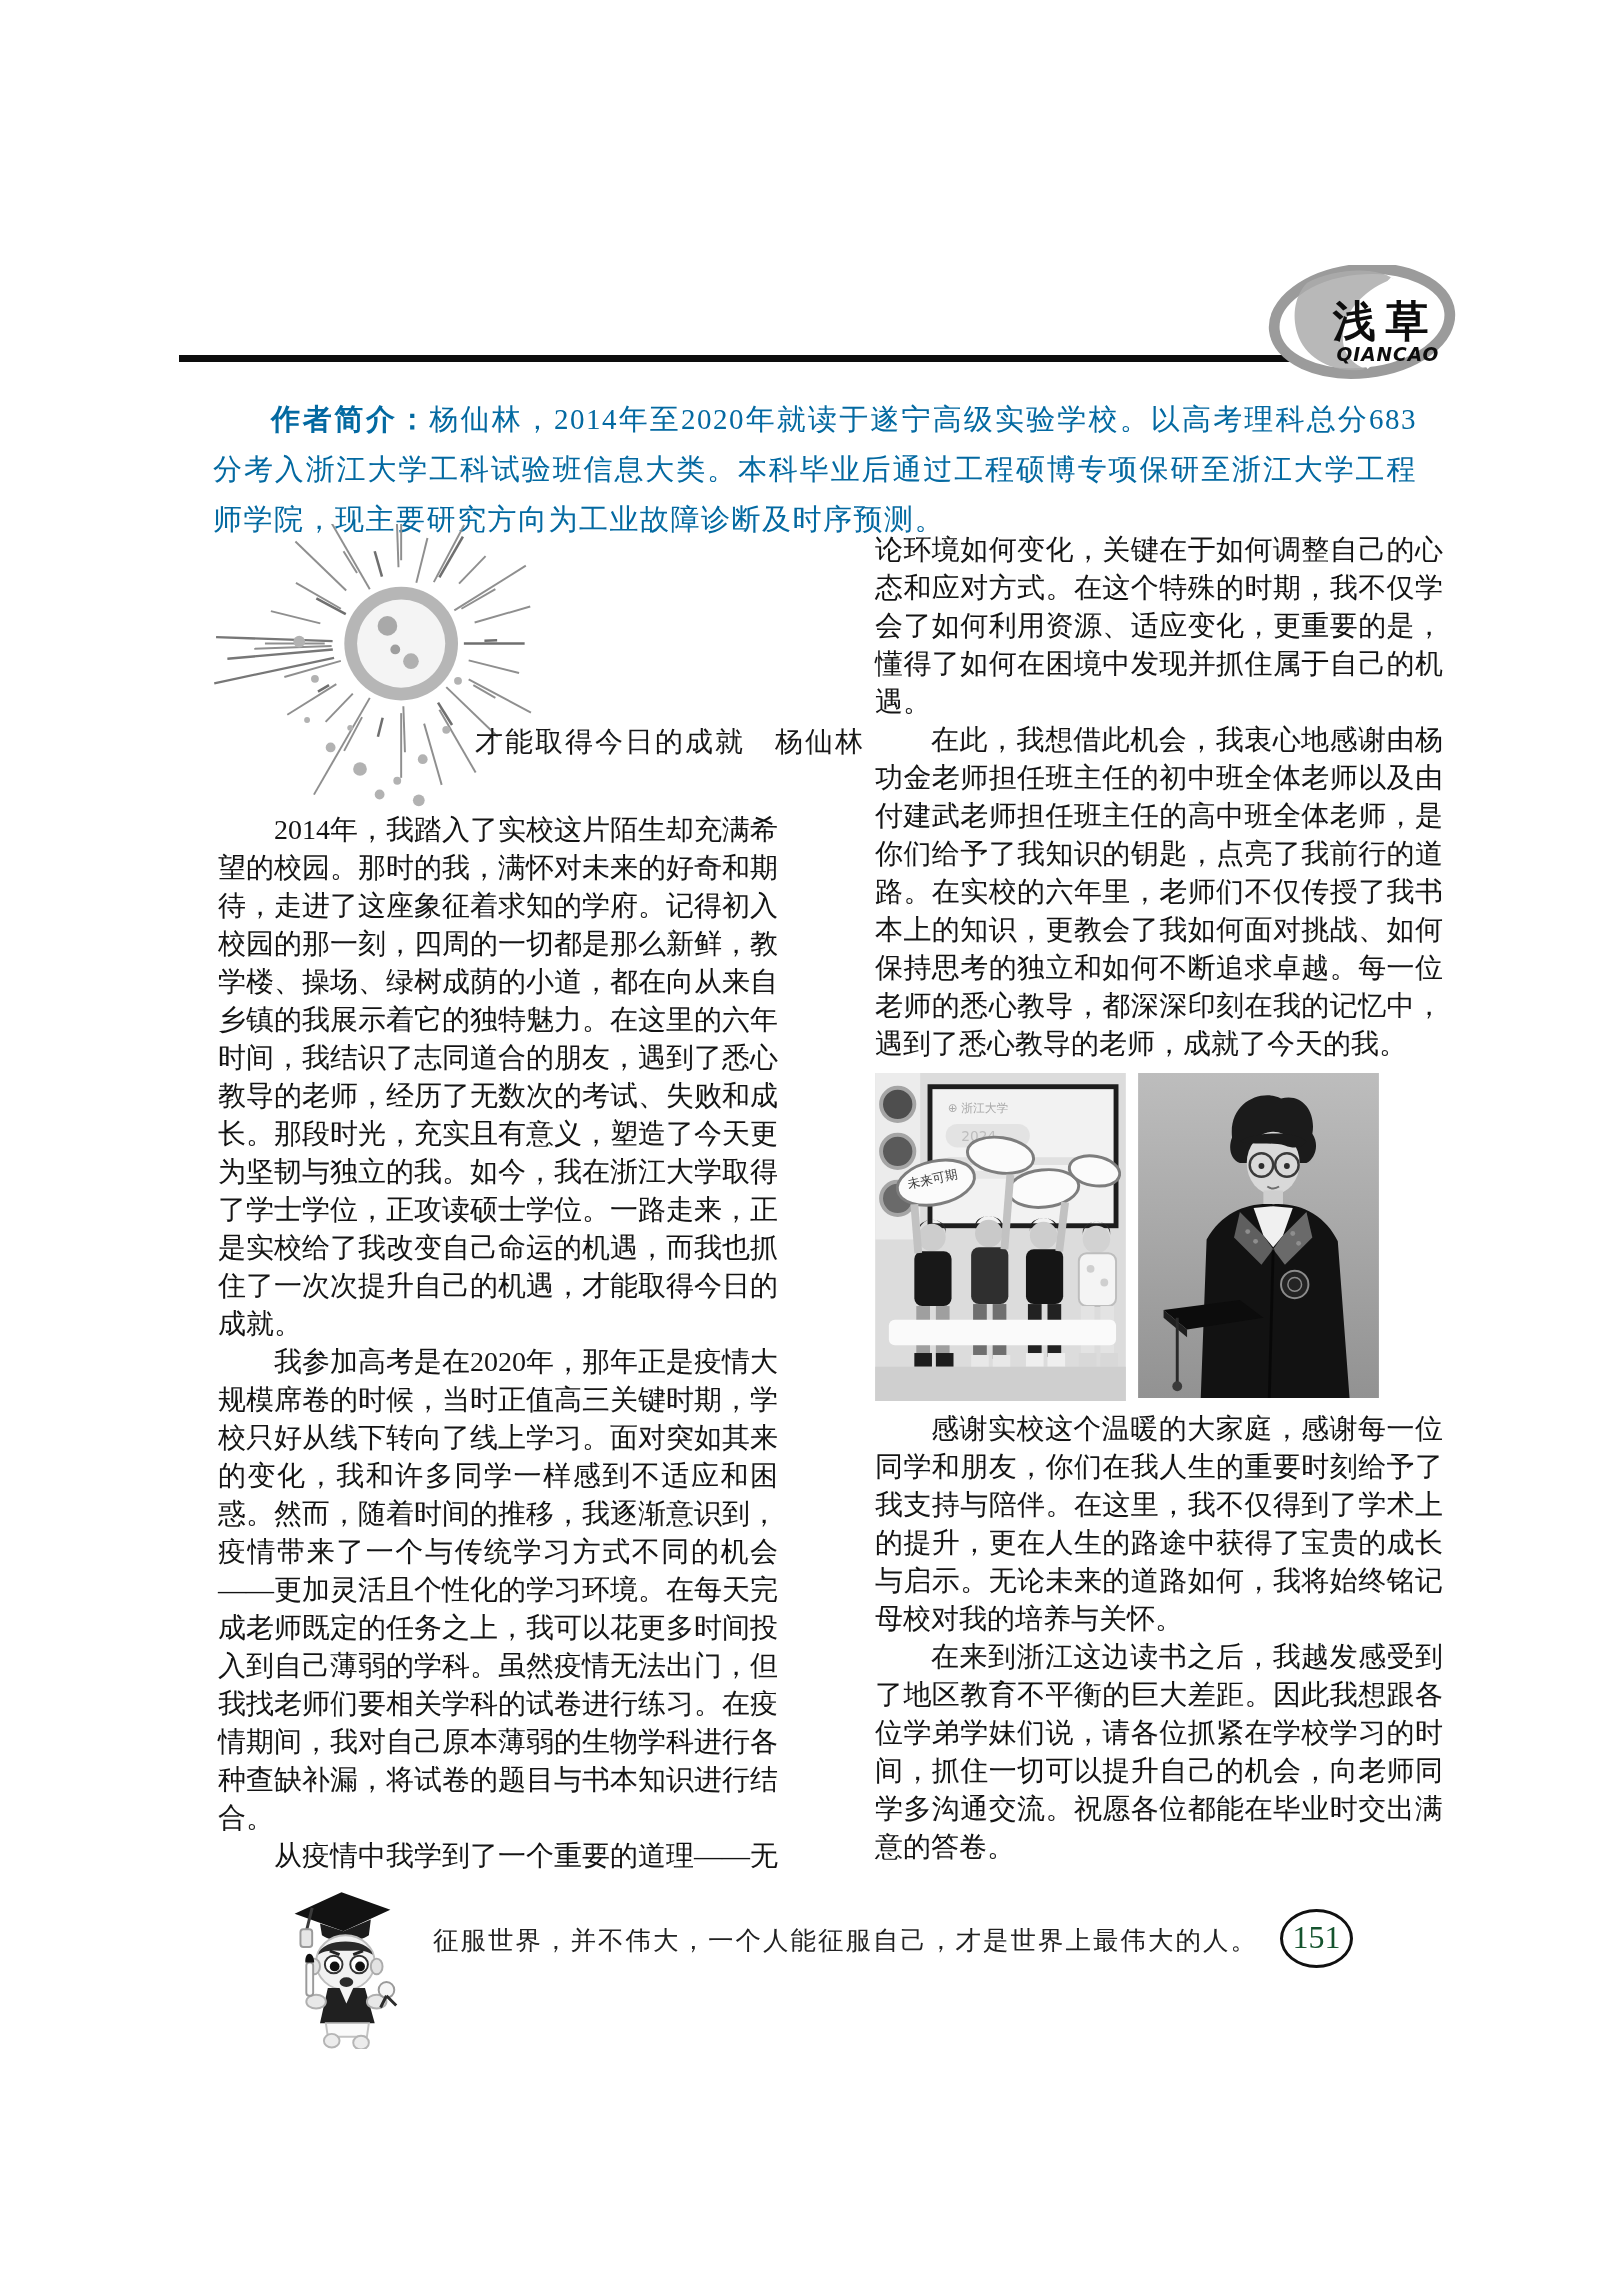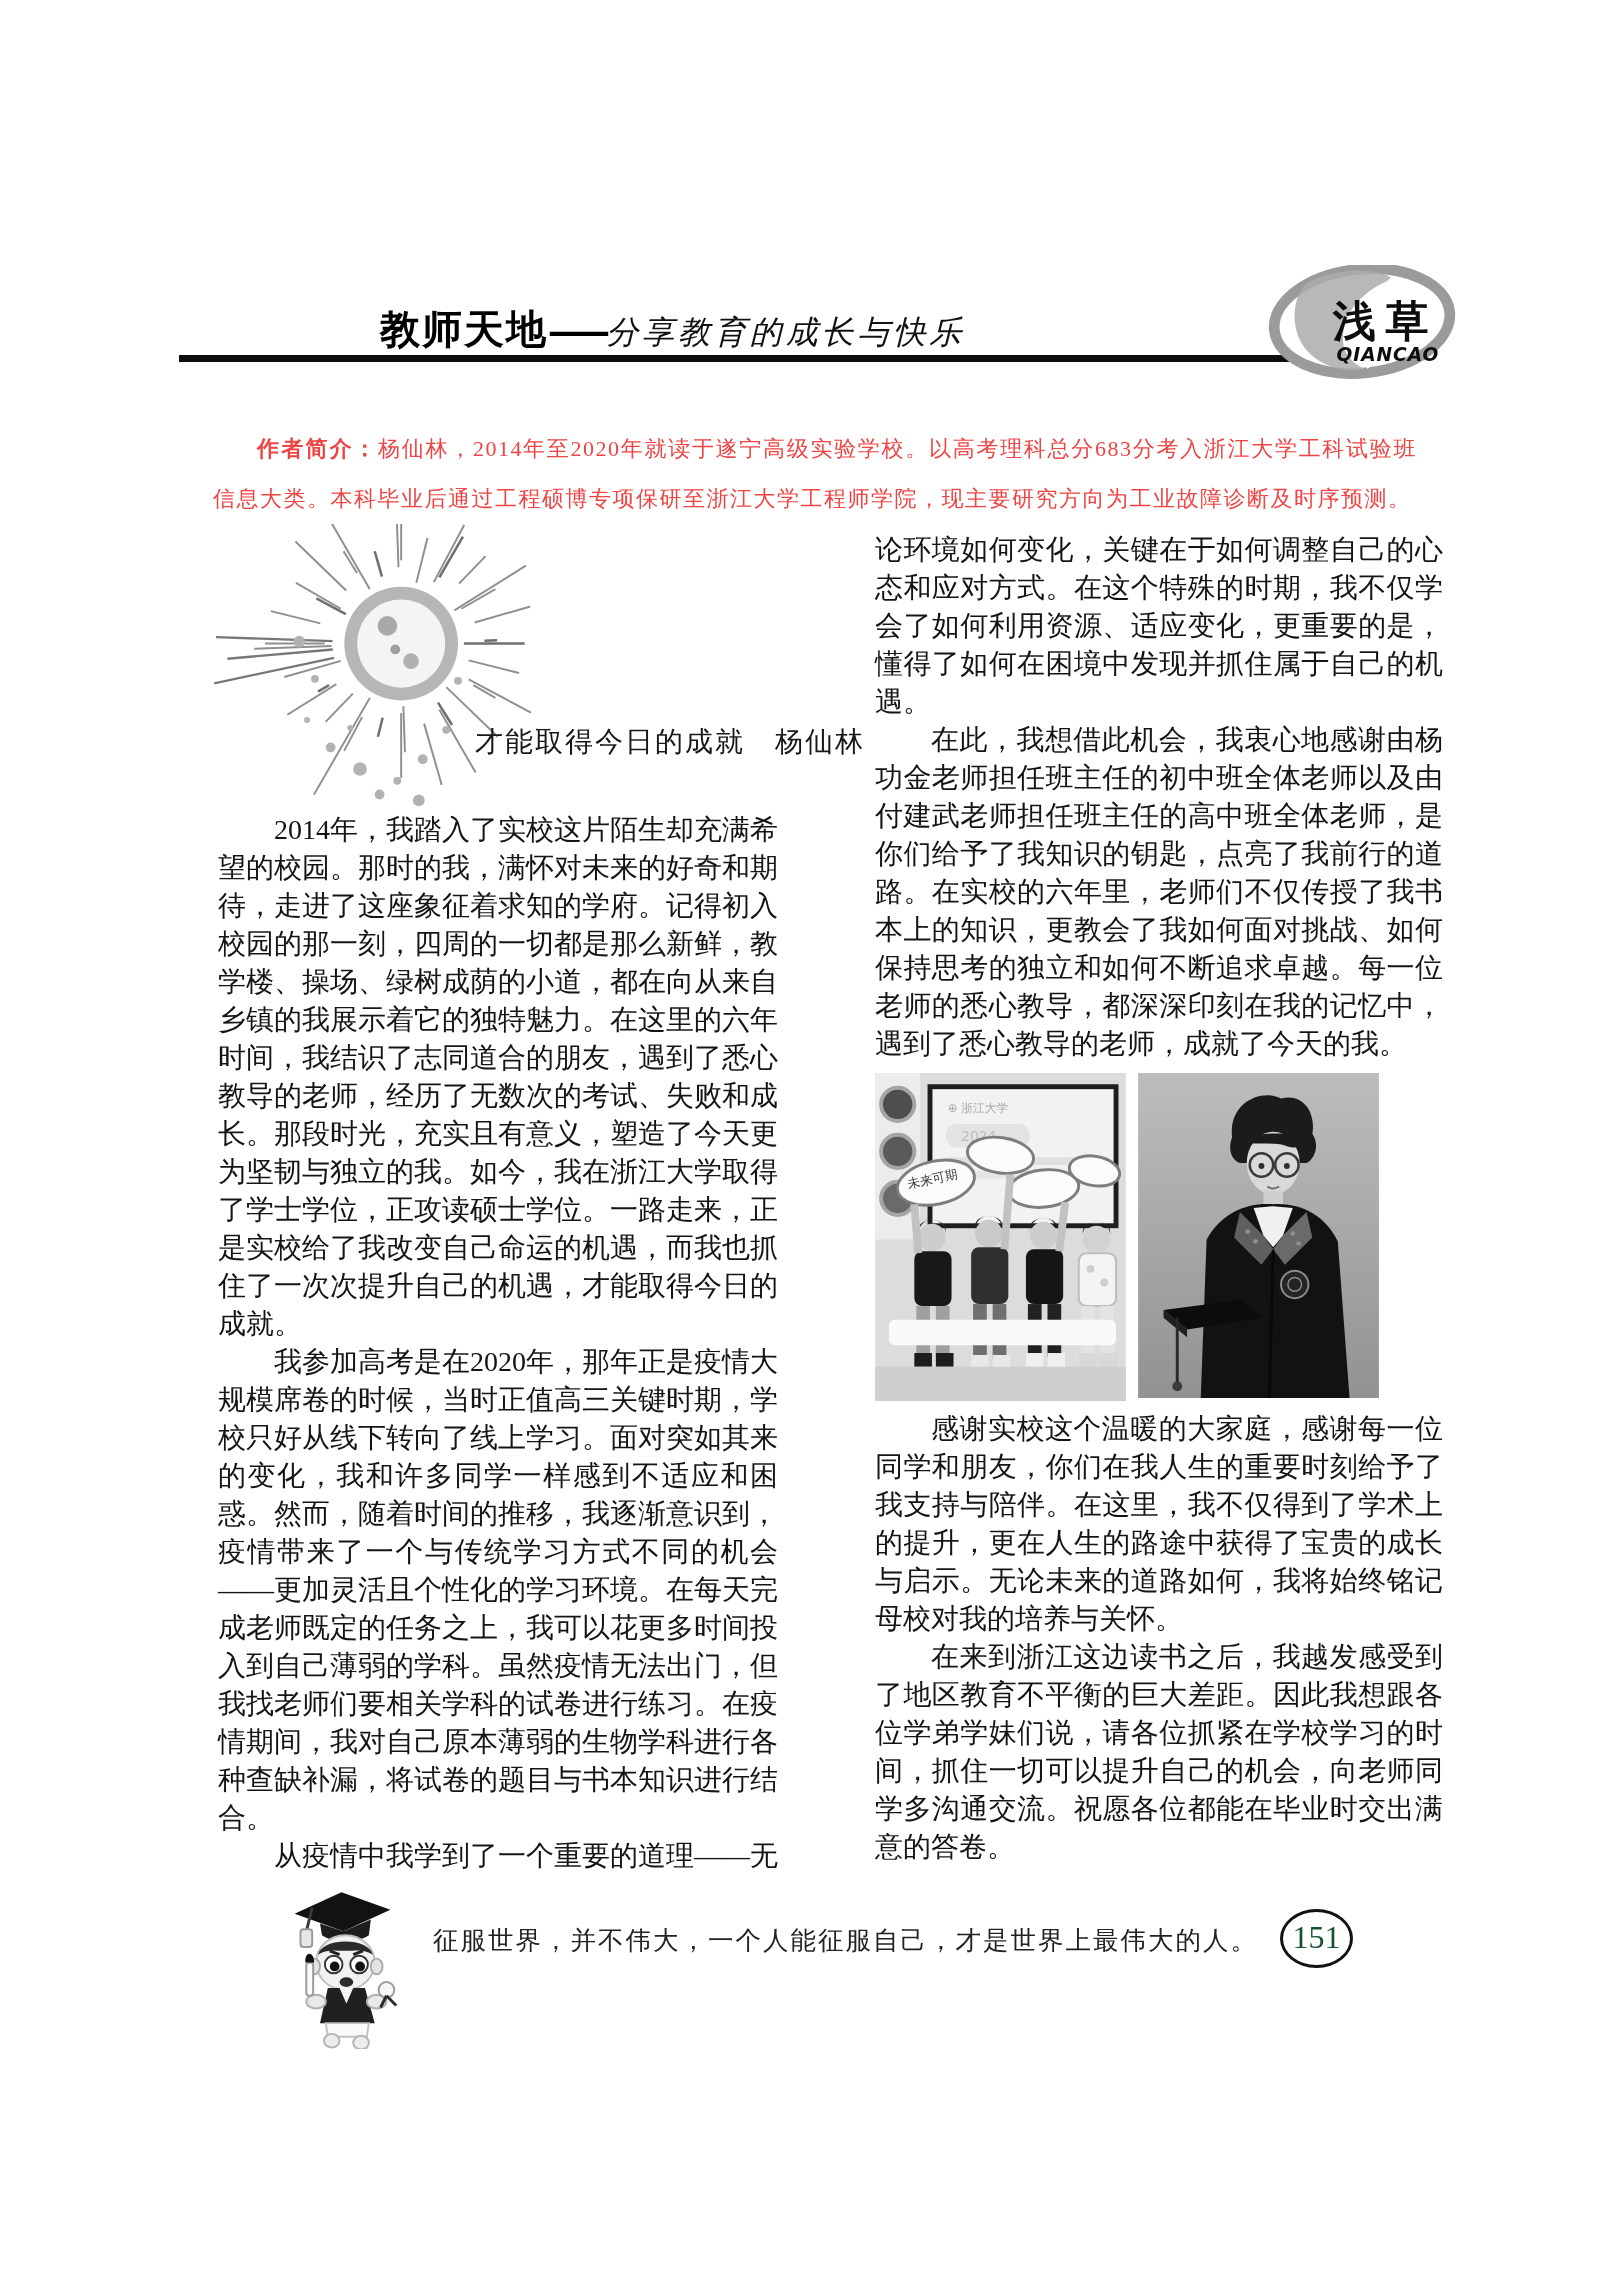--- a/index.html
+++ b/index.html
@@ -14,23 +14,23 @@
     font-family:"DejaVu Sans","Liberation Sans",sans-serif;
   }
   .hdr-title{font-size:40px;font-weight:900;letter-spacing:2px;color:#000;}
   .hdr-dash{font-size:33px;font-weight:700;letter-spacing:-3.9px;color:#000;}
   .hdr-sub{font-size:32px;font-weight:500;font-style:italic;letter-spacing:3.9px;color:#111;
     font-family:"Liberation Serif","DejaVu Serif",serif;}
   .hdr-rule{position:absolute;left:179px;top:355px;width:1115px;height:6.9px;background:#0d0d0d;}
   .logo{position:absolute;left:1268px;top:265px;width:188px;height:116px;}
   
   .intro{
-    position:absolute;left:213px;top:424px;width:1204px;
-    font-size:22px;line-height:50px;text-align:justify;text-indent:2em;
-    letter-spacing:1.5px;color:#ef4444;
+    position:absolute;left:213px;top:394px;width:1204px;
+    font-size:29px;line-height:50px;text-align:justify;text-indent:2em;
+    letter-spacing:1.5px;color:#0369a1;
   }
   .intro b{letter-spacing:2px;}
   
   .col{position:absolute;font-size:28px;line-height:38px;text-align:justify;color:#141414;}
   .col p{margin:0;text-indent:2em;}
   .col p.noindent{text-indent:0;}
   .col-left{left:218px;top:529px;width:560px;}
   .col-right{left:875px;top:531px;width:568px;}
   
   .title-block{position:relative;height:282px;}
@@ -58,23 +58,20 @@
     border:3.9px solid #111;border-radius:50%;box-sizing:border-box;
     text-align:center;line-height:51px;font-size:32px;color:#14532d;
     font-family:"Liberation Serif","DejaVu Serif",serif;
   }
 </style>
 </head>
 <body>
 
 <div class="page">
 
-  <div class="hdr-text">
-    <span class="hdr-title">教师天地</span><span class="hdr-dash">——</span><span class="hdr-sub">分享教育的成长与快乐</span>
-  </div>
   <div class="hdr-rule"></div>
 
   <div class="logo">
     <svg width="188" height="116" viewBox="0 0 192 118">
       <ellipse cx="96" cy="57" rx="90" ry="53" fill="none" stroke="#9b9b9b" stroke-width="11" transform="rotate(-6 96 57)"></ellipse>
       <path d="M40,18 C70,2 112,2 128,14 C108,20 84,38 78,62 C72,86 84,100 100,106 C70,112 38,96 30,70 C24,50 28,30 40,18 Z" fill="#ababab" opacity="0.85"></path>
       <path d="M128,14 C118,26 104,34 96,54 C90,72 94,92 104,104" fill="none" stroke="#ffffff" stroke-width="6"></path>
       <text x="66" y="72" font-size="44" font-weight="bold" fill="#0d0d0d" font-family="'DejaVu Sans',sans-serif" letter-spacing="10">浅草</text>
       <text x="70" y="98" font-size="19" font-weight="bold" font-style="italic" fill="#0d0d0d" font-family="'DejaVu Sans',sans-serif" letter-spacing="1">QIANCAO</text>
     </svg>

